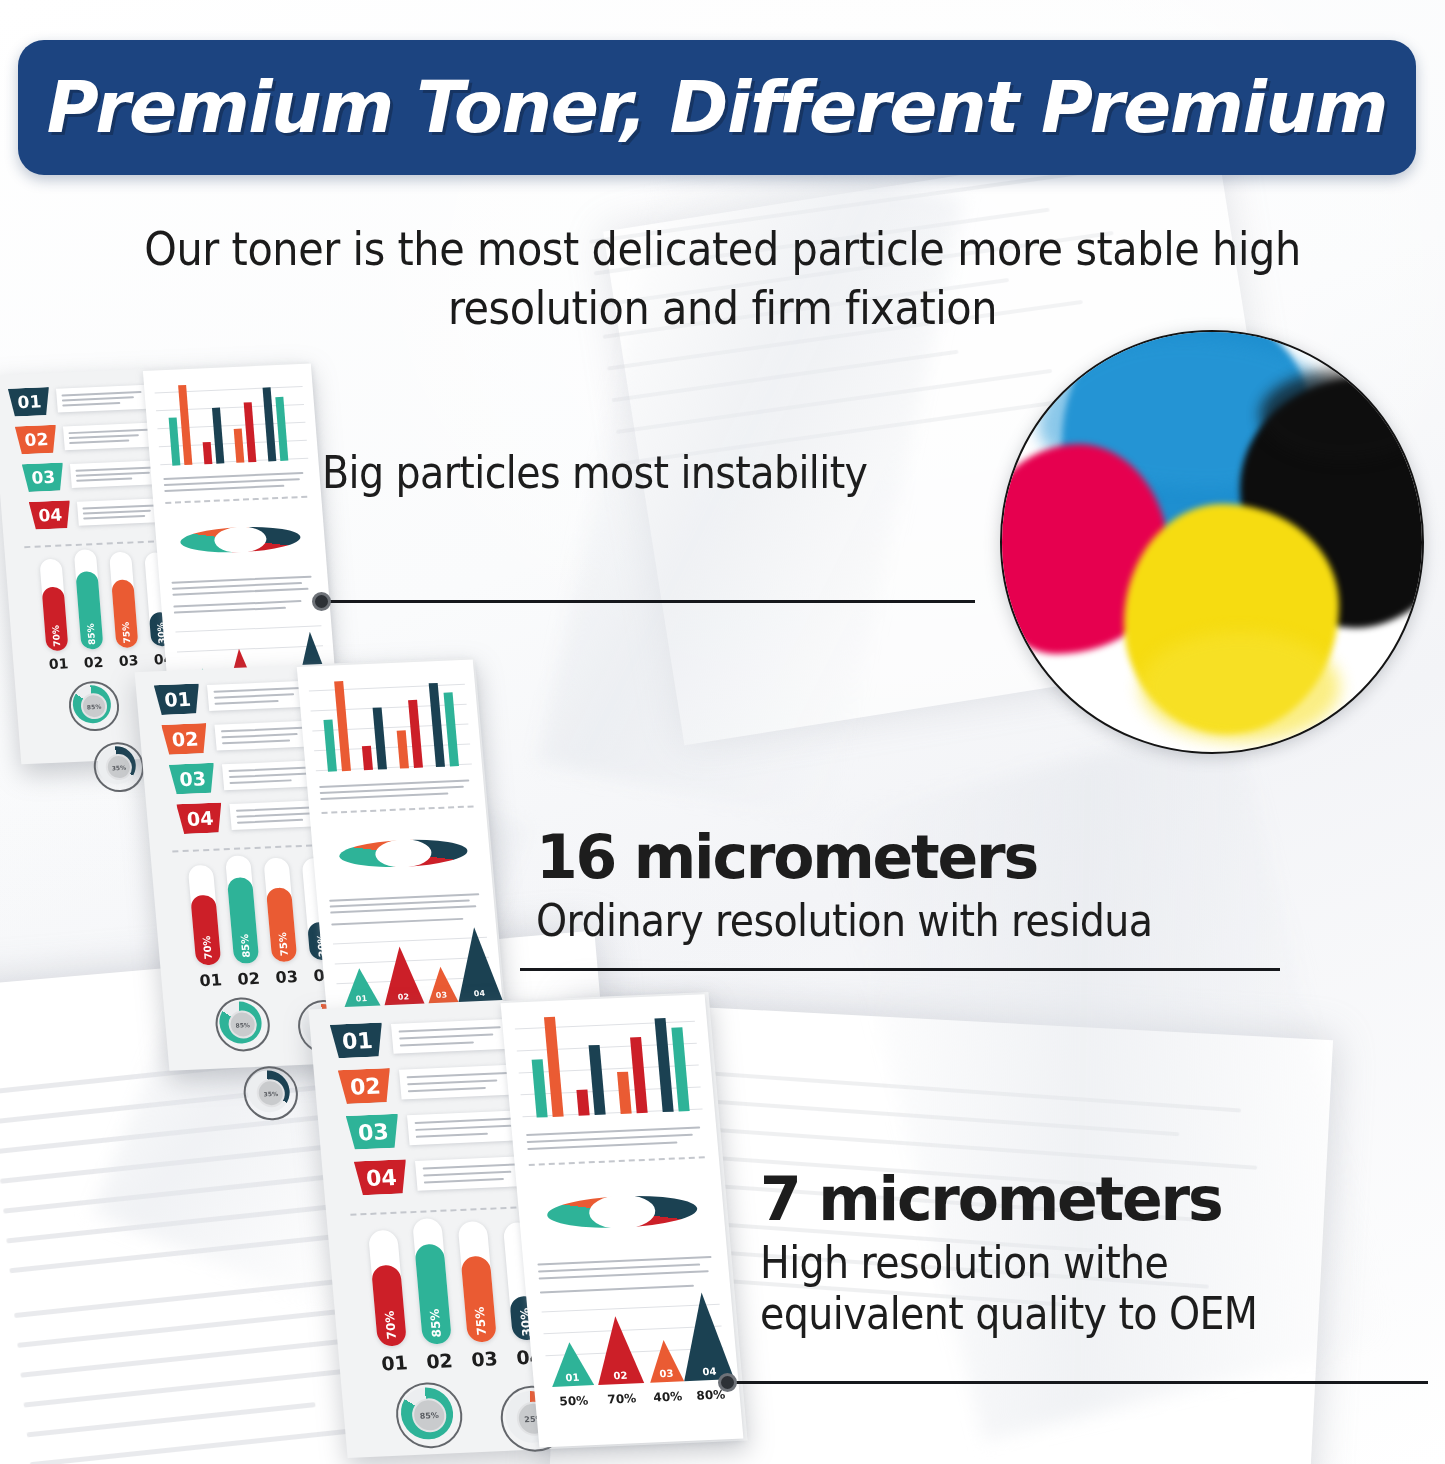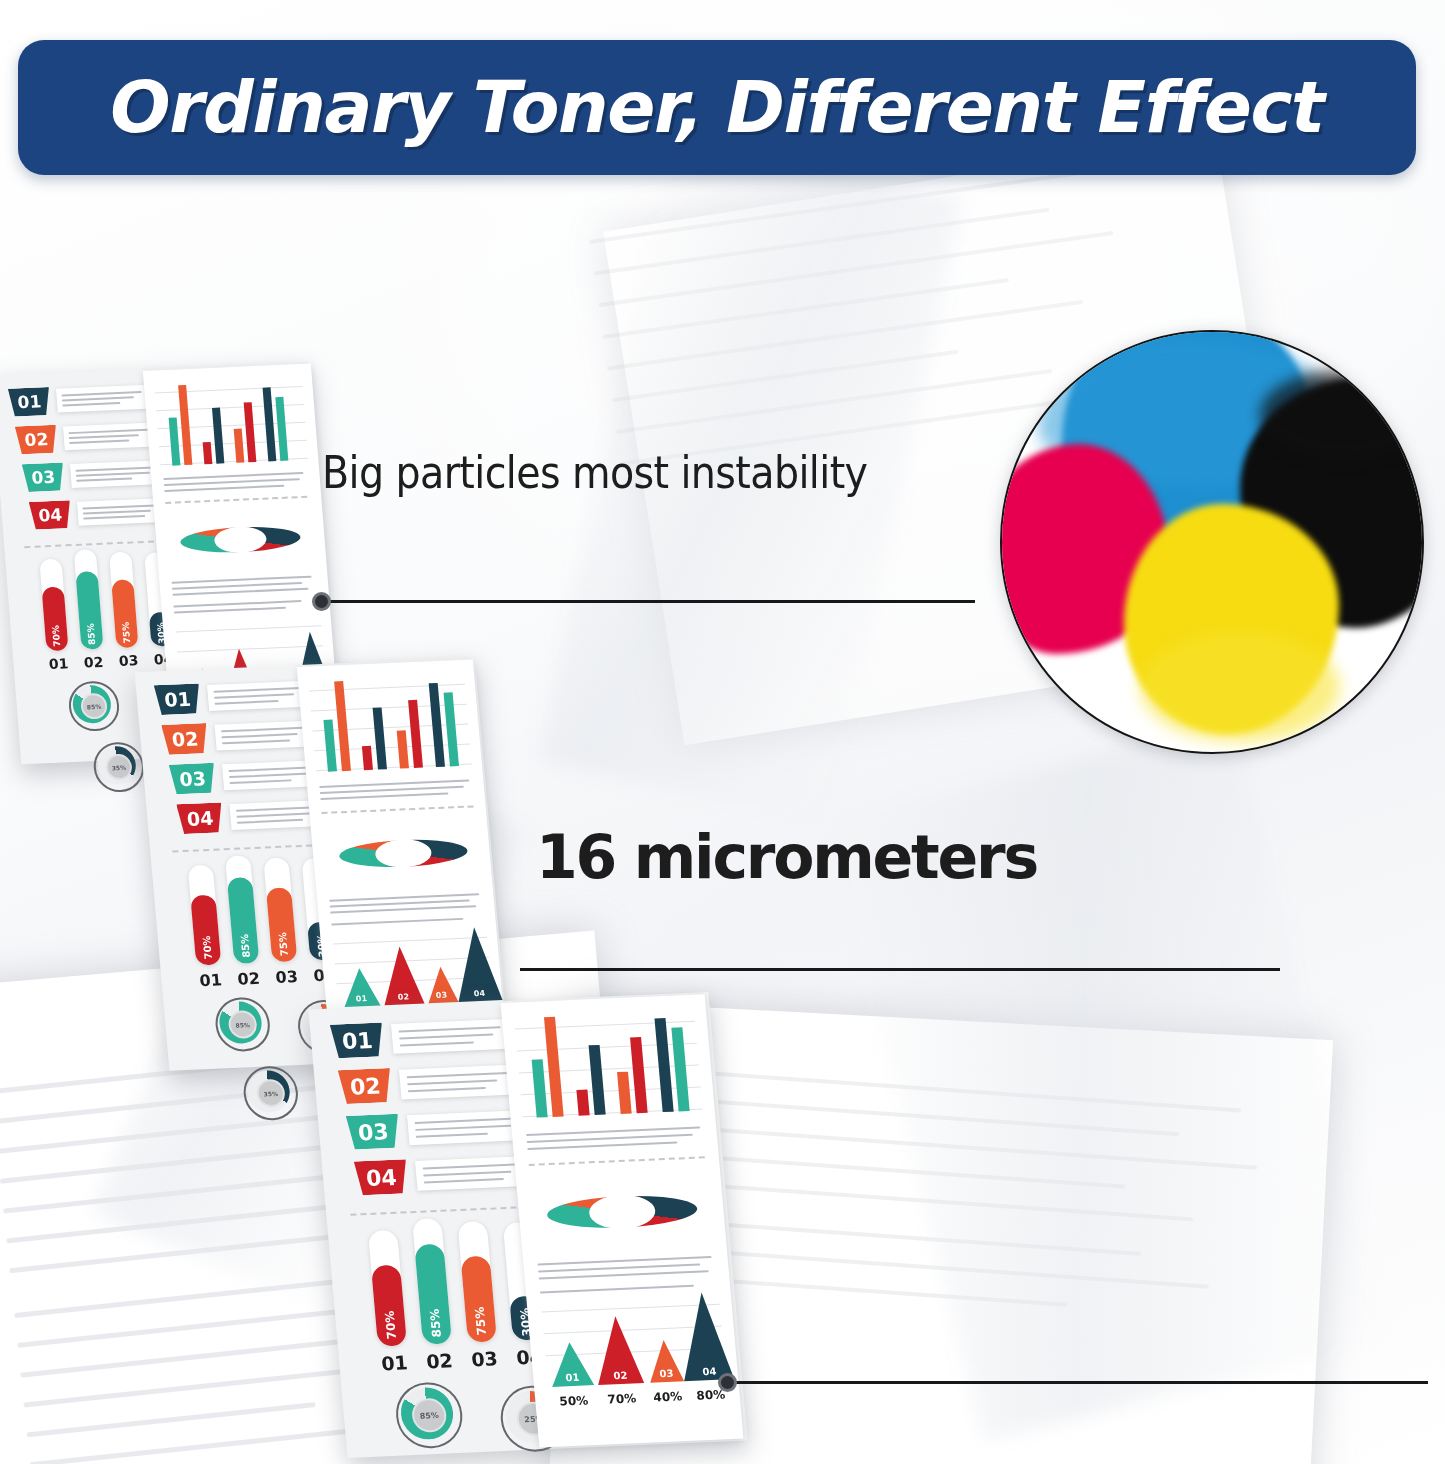--- a/index.html
+++ b/index.html
@@ -184,23 +184,27 @@
       <div class="bg-line" style="left:10px;top:212px;width:440px;height:4px;"></div>
       <div class="bg-line" style="left:10px;top:244px;width:500px;height:4px;"></div>
     </div>
 
     <div class="bg-fold" style="left:600px;top:160px;width:300px;height:640px;transform:rotate(12deg);"></div>
     <div class="bg-fold" style="left:900px;top:760px;width:420px;height:640px;transform:rotate(-14deg);"></div>
     <div class="bg-fold" style="left:180px;top:760px;width:260px;height:520px;transform:rotate(22deg);"></div>
   </div>
 
   <div class="banner">
-    <div class="banner-title">Ordinary Toner, Different Effect</div>
-  </div>
-
+    <div class="banner-title">Premium Toner, Different Premium</div>
+  </div>
+
+  <div class="subtitle">
+    <div>Our toner is the most delicated particle more stable high</div>
+    <div>resolution and firm fixation</div>
+  </div>
 
   <div class="powder">
 
     <div class="blob" style="left:60px;top:-30px;width:250px;height:250px;background:#1e8fd0;
                 border-radius:48% 52% 44% 56%/56% 48% 52% 44%;"></div>
     <div class="blob" style="left:36px;top:6px;width:290px;height:150px;background:#2a9ad8;opacity:.55;
                 border-radius:50% 50% 40% 60%/60% 40% 60% 40%;filter:blur(8px);"></div>
 
     <div class="blob" style="left:-22px;top:112px;width:190px;height:210px;background:#e6004f;
                 border-radius:52% 48% 60% 40%/48% 56% 44% 52%;"></div>
@@ -586,19 +590,25 @@
   </div>
 
   <div class="callout" style="left:322px;top:440px;width:670px;">
     <div class="sub">Big particles most instability</div>
   </div>
   <div class="rule" style="left:320px;top:600px;width:655px;"></div>
   <div class="rule-dot" style="left:312px;top:592px;"></div>
 
   <div class="callout" style="left:536px;top:826px;width:760px;">
     <div class="big">16 micrometers</div>
+    <div class="sub">Ordinary resolution with residua</div>
   </div>
   <div class="rule" style="left:520px;top:968px;width:760px;"></div>
 
+  <div class="callout" style="left:760px;top:1168px;width:620px;">
+    <div class="big">7 micrometers</div>
+    <div class="sub">High resolution withe</div>
+    <div class="sub" style="margin-top:0;">equivalent quality to OEM</div>
+  </div>
   <div class="rule" style="left:728px;top:1381px;width:700px;"></div>
   <div class="rule-dot" style="left:718px;top:1373px;"></div>
 
 </div>
 
 </body></html>

